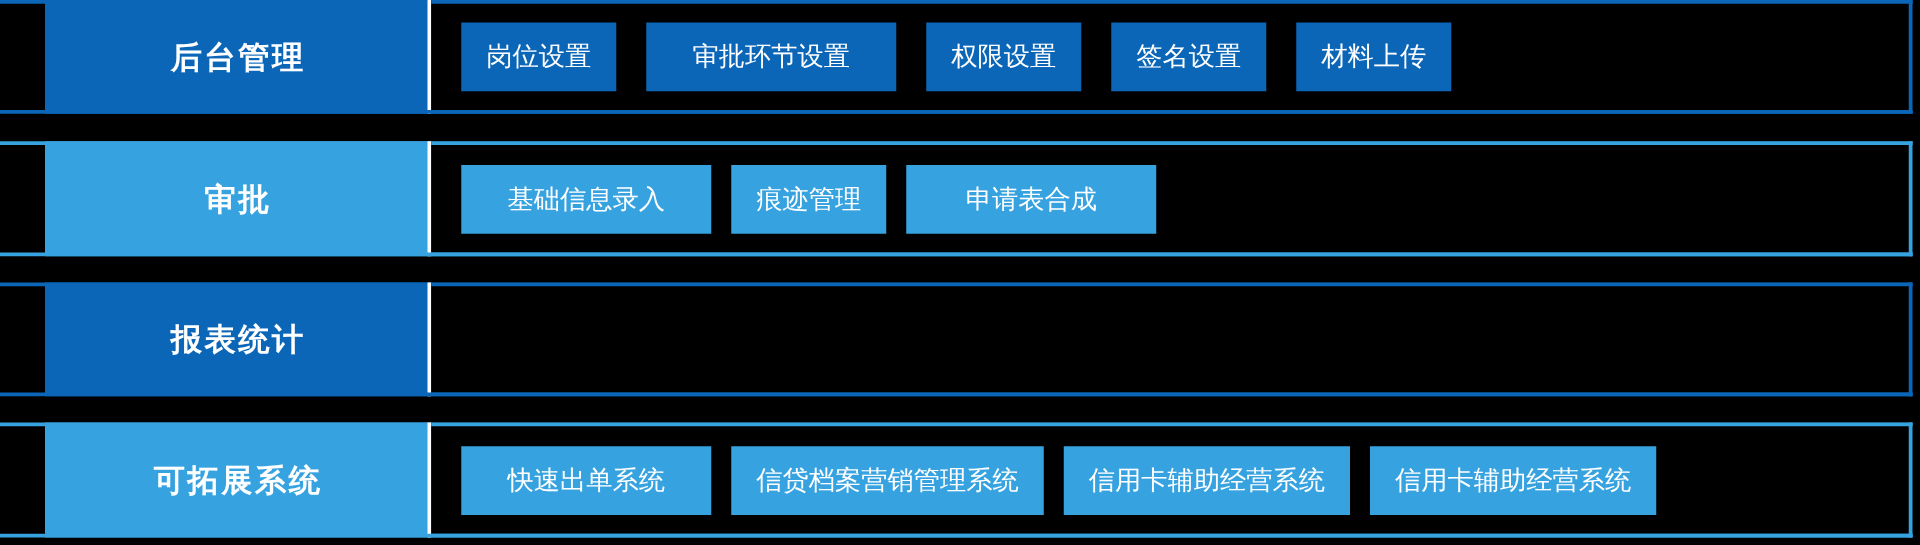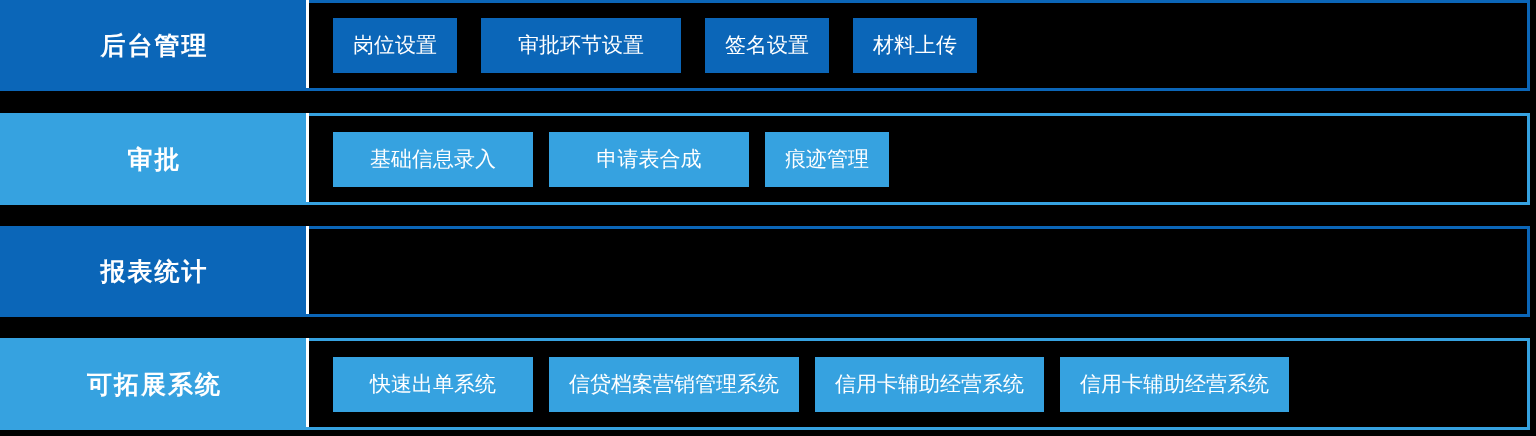--- a/index.html
+++ b/index.html
@@ -25,20 +25,21 @@
   }
 
   
   .row {
     position: relative;
     display: flex;
     flex-direction: row;
     align-items: stretch;
     width: 1530px;
     box-sizing: border-box;
+    padding-left: 36px;
   }
 
   .row-dark  { height: 91px; }
   .row-light { height: 92px; }
 
   .row-gap-a { height: 22px; background: #000000; }
   .row-gap-b { height: 21px; background: #000000; }
   .row-gap-c { height: 21px; background: #000000; }
 
   
@@ -139,38 +140,39 @@
 
   <div class="row row-dark">
     <div class="rule-top"></div>
     <div class="label-cell dark">
       <span class="label-text">后台管理</span>
       <span class="divider"></span>
     </div>
     <div class="panel dark-border">
       <div class="card dark">岗位设置</div>
       <div class="card dark w-wide">审批环节设置</div>
+      <div class="card dark">权限设置</div>
       <div class="card dark">签名设置</div>
       <div class="card dark">材料上传</div>
     </div>
     <div class="rule-bottom"></div>
   </div>
 
   <div class="row-gap-a"></div>
 
   <div class="row row-light">
     <div class="rule-top"></div>
     <div class="label-cell light">
       <span class="label-text">审批</span>
       <span class="divider"></span>
     </div>
     <div class="panel light-border">
       <div class="card light w-wide">基础信息录入</div>
+      <div class="card light">痕迹管理</div>
       <div class="card light w-wide">申请表合成</div>
-      <div class="card light">痕迹管理</div>
     </div>
     <div class="rule-bottom"></div>
   </div>
 
   <div class="row-gap-b"></div>
 
   <div class="row row-dark">
     <div class="rule-top"></div>
     <div class="label-cell dark">
       <span class="label-text">报表统计</span>

